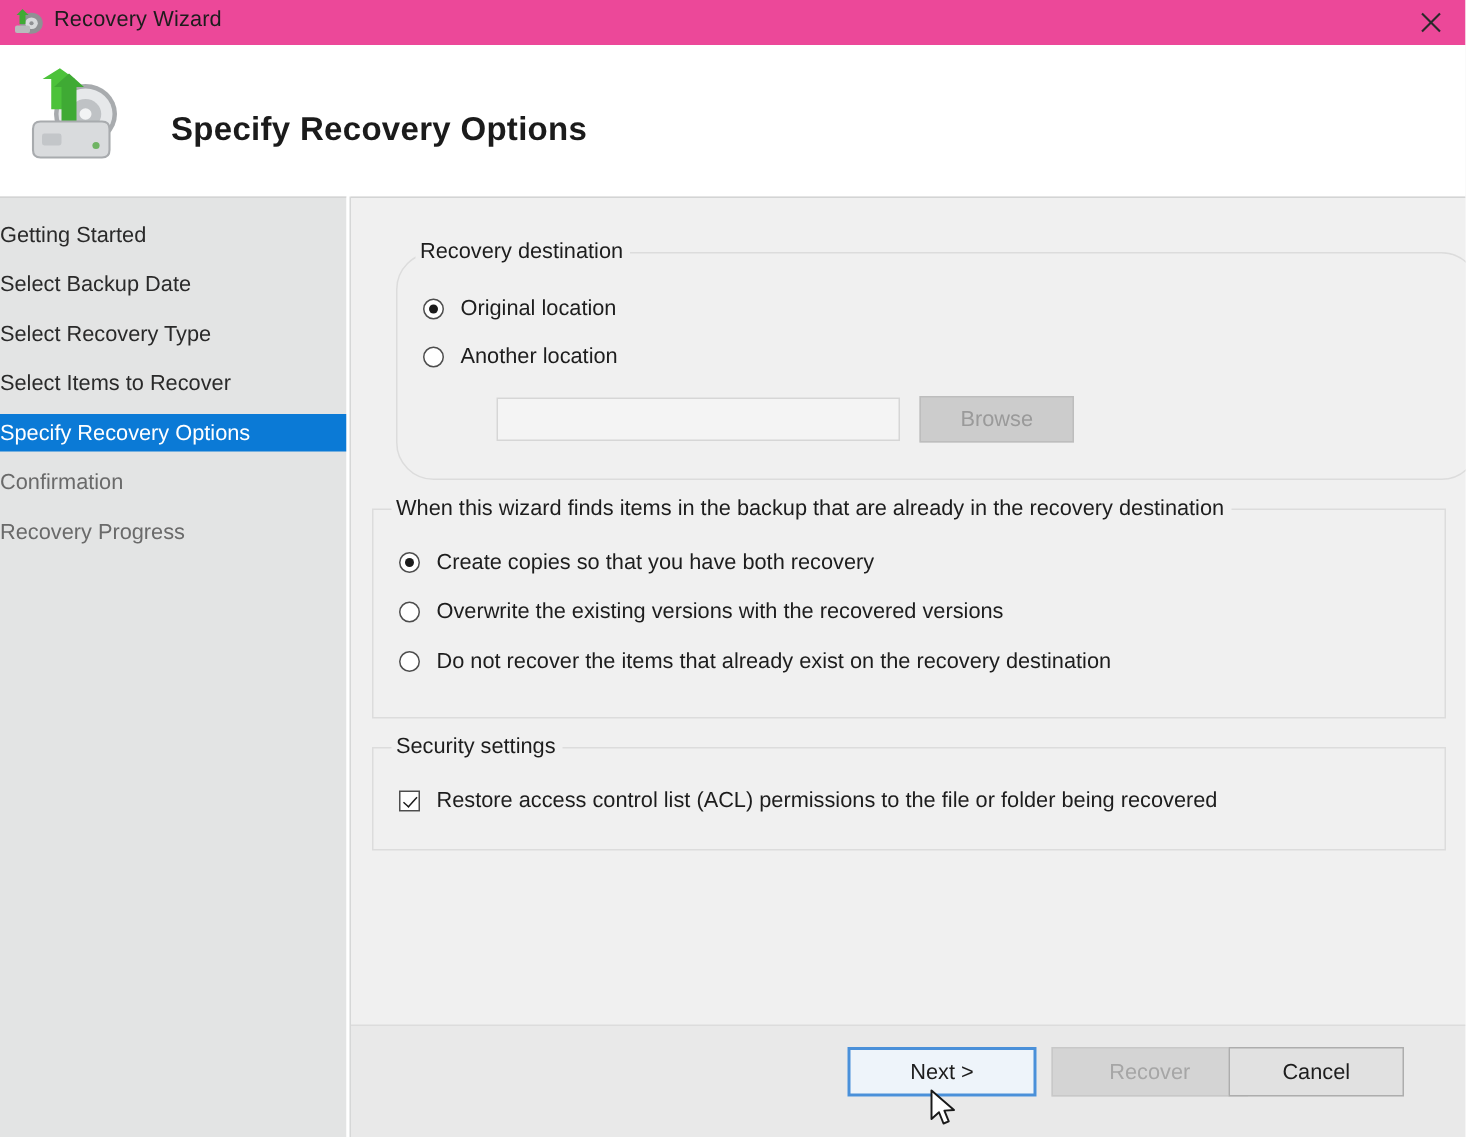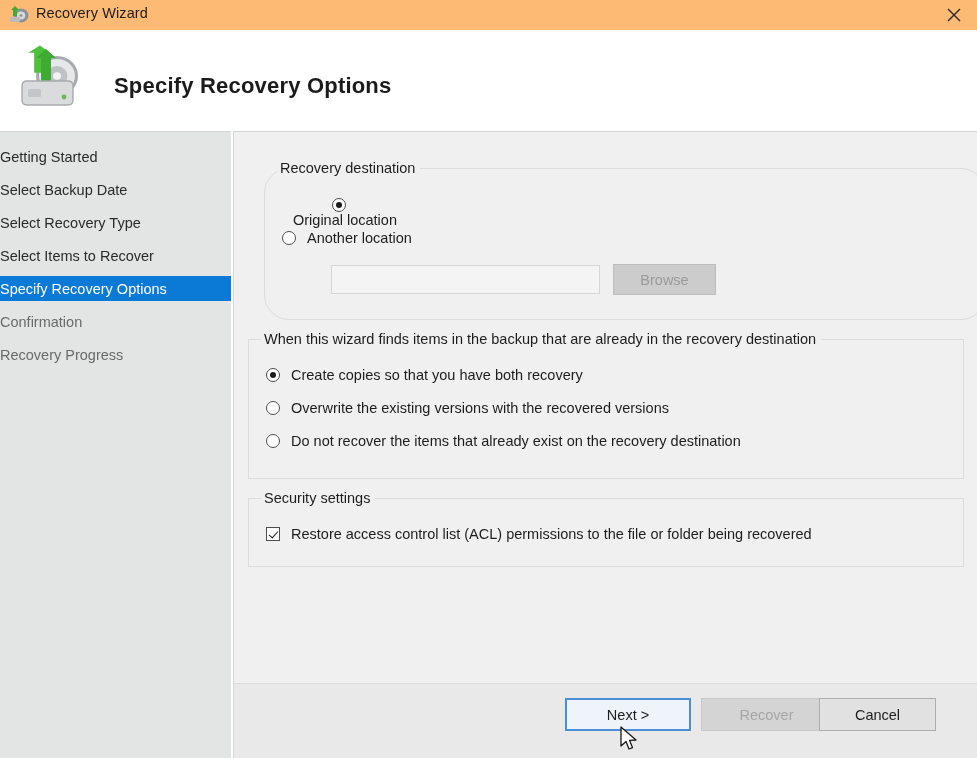--- a/index.html
+++ b/index.html
@@ -15,21 +15,21 @@
     position: relative;
     color: #1a1a1a;
     -webkit-font-smoothing: antialiased;
   }
 
   
   .titlebar {
     position: absolute;
     left: 0; top: 0;
     width: 977px; height: 30px;
-    background: #fdba74;
+    background: #ec4899;
     display: flex;
     align-items: center;
   }
   .titlebar-icon {
     position: absolute;
     left: 8px; top: 4px;
     width: 22px; height: 21px;
   }
   .titlebar-text {
     position: absolute;
@@ -315,21 +315,21 @@
       <span>Recovery Progress</span>
     </div>
 </div>
 <div class="sidebar-sep"></div>
 
 <div class="content">
 
   <div class="groupbox" id="gb-destination">
     <span class="gb-legend">Recovery destination</span>
 
-    <div class="opt-row" style="left:17px; top:29px;flex-direction:column;">
+    <div class="opt-row" style="left:17px; top:29px;">
       <span class="radio checked"></span>
       <span class="opt-label">Original location</span>
     </div>
 
     <div class="opt-row" style="left:17px; top:61px;">
       <span class="radio"></span>
       <span class="opt-label">Another location</span>
     </div>
 
     <input class="path-field" type="text" disabled="" placeholder="" style="">

